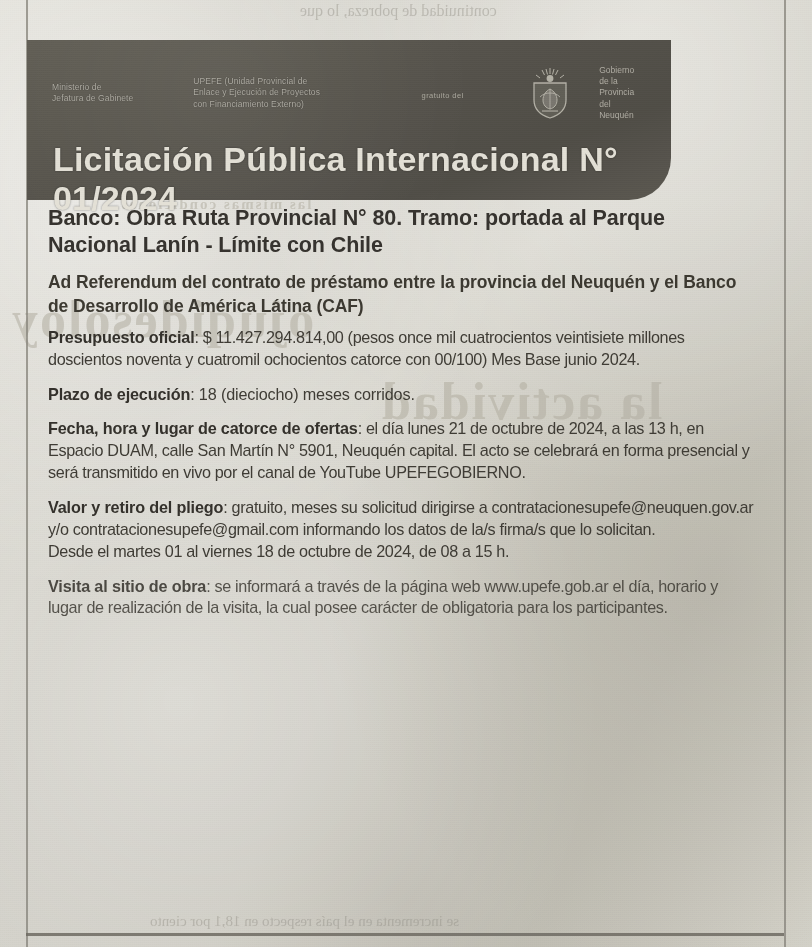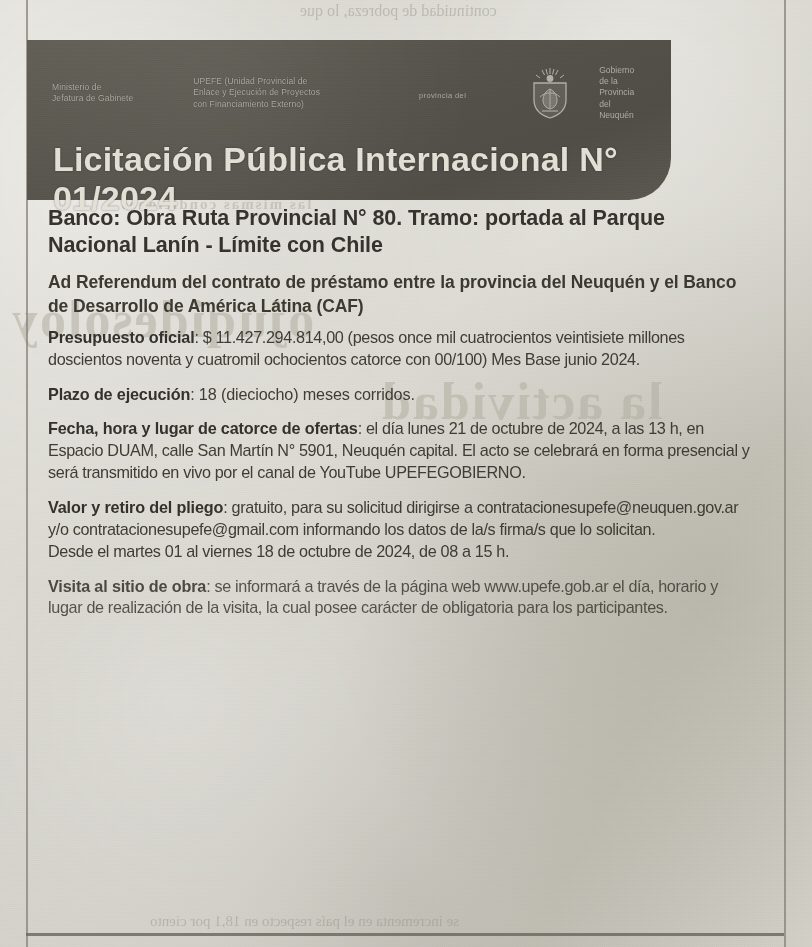--- a/index.html
+++ b/index.html
@@ -244,21 +244,21 @@
 Jefatura de Gabinete</div>
       </div>
 
       <div class="logo-block logo-upefe">
         <div class="logo-text" style="white-space:pre-line">UPEFE (Unidad Provincial de
 Enlace y Ejecución de Proyectos
 con Financiamiento Externo)</div>
       </div>
 
       <div class="nqn-wrap">
-        <div class="nqn-sup">provincia del</div>
+        <div class="nqn-sup">gratuito del</div>
       </div>
 
       <div class="gob-wrap">
         <span class="shield">
           <svg viewBox="0 0 46 52" width="46" height="52" aria-hidden="true">
             <g stroke="#c3c0b5" fill="none" stroke-width="1.3">
 
               <g stroke-width="1">
                 <line x1="23" y1="1" x2="23" y2="7"></line>
                 <line x1="15" y1="3" x2="17.5" y2="8"></line>
@@ -296,18 +296,18 @@
     <p class="sub-title">Ad Referendum del contrato de préstamo entre la provincia del Neuquén y el Banco de Desarrollo de América Látina (CAF)</p>
 
     <p class="item"><b>Presupuesto oficial</b><span class="tight">: $ 11.427.294.814,00 (pesos once mil cuatrocientos veintisiete millones doscientos noventa y cuatromil ochocientos catorce con 00/100) Mes Base junio 2024.</span></p>
 
     <p class="item"><b>Plazo de ejecución</b><span>: 18 (dieciocho) meses corridos.</span></p>
 
 
 
     <p class="item"><b>Fecha, hora y lugar de catorce de ofertas</b><span class="tight">: el día lunes 21 de octubre de 2024, a las 13 h, en Espacio DUAM, calle San Martín N° 5901, Neuquén capital. El acto se celebrará en forma presencial y será transmitido en vivo por el canal de YouTube UPEFEGOBIERNO.</span></p>
 
-    <p class="item"><b>Valor y retiro del pliego</b><span class="tight">: gratuito, para su solicitud dirigirse a contratacionesupefe@neuquen.gov.ar y/o contratacionesupefe@gmail.com informando los datos de la/s firma/s que lo solicitan.</span><br><span class="tight">Desde el martes 01 al viernes 18 de octubre de 2024, de 08 a 15 h.</span></p>
+    <p class="item"><b>Valor y retiro del pliego</b><span class="tight">: gratuito, meses su solicitud dirigirse a contratacionesupefe@neuquen.gov.ar y/o contratacionesupefe@gmail.com informando los datos de la/s firma/s que lo solicitan.</span><br><span class="tight">Desde el martes 01 al viernes 18 de octubre de 2024, de 08 a 15 h.</span></p>
 
     <p class="item faded"><b>Visita al sitio de obra</b><span class="tight">: se informará a través de la página web www.upefe.gob.ar el día, horario y lugar de realización de la visita, la cual posee carácter de obligatoria para los participantes.</span></p>
 
   </div>
 </div>
 
 </body></html>

